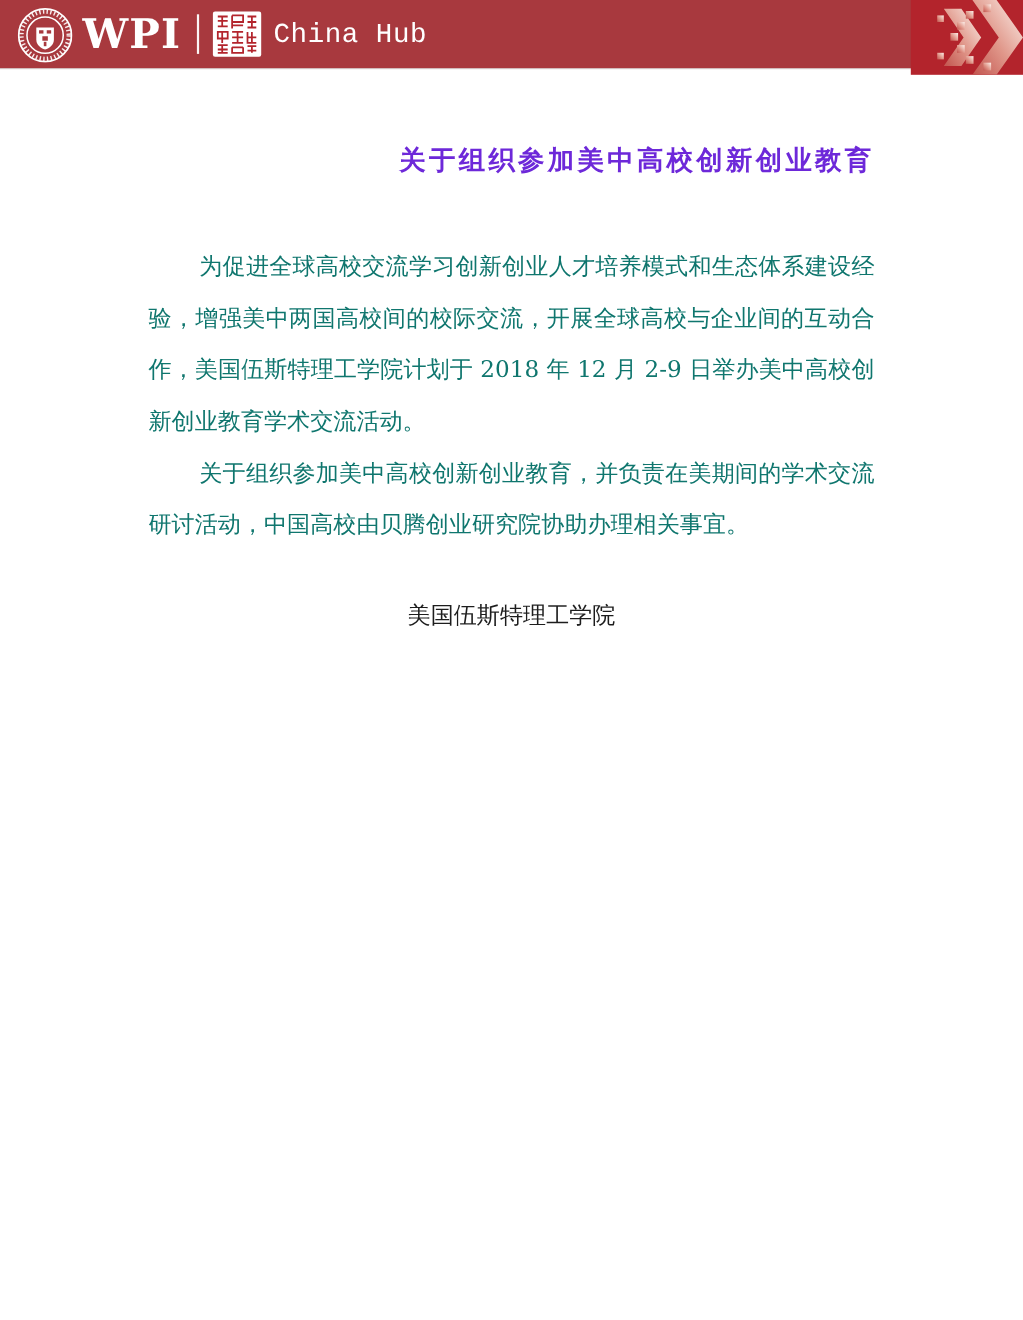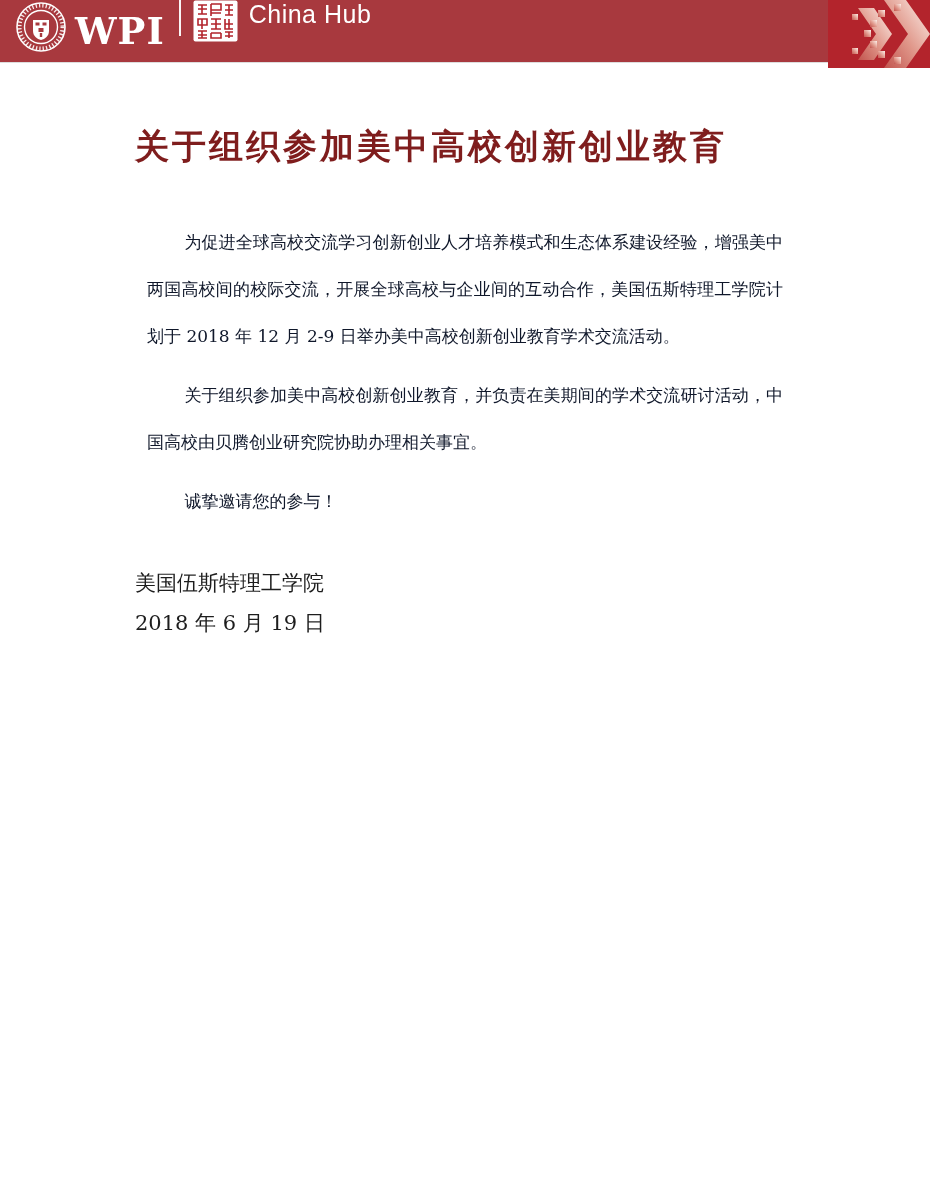--- a/index.html
+++ b/index.html
@@ -16,20 +16,21 @@
   
   .banner {
     position: absolute;
     top: 0; left: 0;
     width: 930px; height: 62px;
     background: #a8393e;
     box-shadow: 0 1px 0 rgba(120,120,120,0.25);
   }
   .banner-inner {
     display: flex;
+    align-items: center;
     height: 62px;
     padding-left: 16px;
   }
   .wpi-seal { width: 50px; height: 50px; margin-top: 2px; }
   .wpi-wordmark {
     font-family: "DejaVu Serif", serif;
     font-weight: bold;
     font-size: 37px;
     color: #ffffff;
     letter-spacing: 1px;
@@ -37,21 +38,21 @@
     line-height: 62px;
   }
   .banner-divider {
     width: 2px; height: 36px;
     background: #ffffff;
     opacity: 0.95;
     margin: 0 12px 0 14px;
   }
   .china-seal { width: 45px; height: 42px; }
   .china-hub-label {
-    font-family: Liberation Sans, sans-serif;
+    font-family: Liberation Mono, monospace;
     font-weight: 400;
     font-size: 25px;
     color: #ffffff;
     margin-left: 11px;
     letter-spacing: 0.5px;
   }
 
   
   .accent-square {
     position: absolute;
@@ -62,40 +63,40 @@
   .accent-square svg { display: block; width: 102px; height: 68px; }
 
   
   .content {
     position: absolute;
     top: 62px; left: 135px;
     width: 660px;
   }
   .doc-title {
     margin-top: 52px;
-    text-align: left;
+    text-align: right;
     font-family: "Liberation Sans", sans-serif;
     font-weight: bold;
-    font-size: 34px;
+    font-size: 24px;
     line-height: 65px;
     letter-spacing: 3px;
-    color: #7f1d1d;
+    color: #6d28d9;
   }
   .doc-paragraphs { margin-top: 40px; }
   .doc-paragraphs p {
-    margin: 12px;
-    font-size: 17px;
+    margin: 0;
+    font-size: 21px;
     line-height: 47px;
     text-align: justify;
     text-indent: 2.2em;
-    color: #0f172a;
+    color: #0f766e;
   }
   .signature {
     margin-top: 38px;
-    text-align: left;
+    text-align: center;
     font-size: 21px;
     line-height: 40px;
     color: #1d1d1d;
   }
 </style>
 </head>
 <body>
 
 <div class="page">
 
@@ -162,22 +163,20 @@
   </div>
 
   <div class="content">
     <div class="doc-title">
       <div>关于组织参加美中高校创新创业教育</div>
     </div>
 
     <div class="doc-paragraphs">
       <p>为促进全球高校交流学习创新创业人才培养模式和生态体系建设经验，增强美中两国高校间的校际交流，开展全球高校与企业间的互动合作，美国伍斯特理工学院计划于 2018 年 12 月 2-9 日举办美中高校创新创业教育学术交流活动。</p>
       <p>关于组织参加美中高校创新创业教育，并负责在美期间的学术交流研讨活动，中国高校由贝腾创业研究院协助办理相关事宜。</p>
-      <p>诚挚邀请您的参与！</p>
     </div>
 
     <div class="signature">
       <div>美国伍斯特理工学院</div>
-      <div>2018 年 6 月 19 日</div>
     </div>
   </div>
 
 </div>
 
 </body></html>

